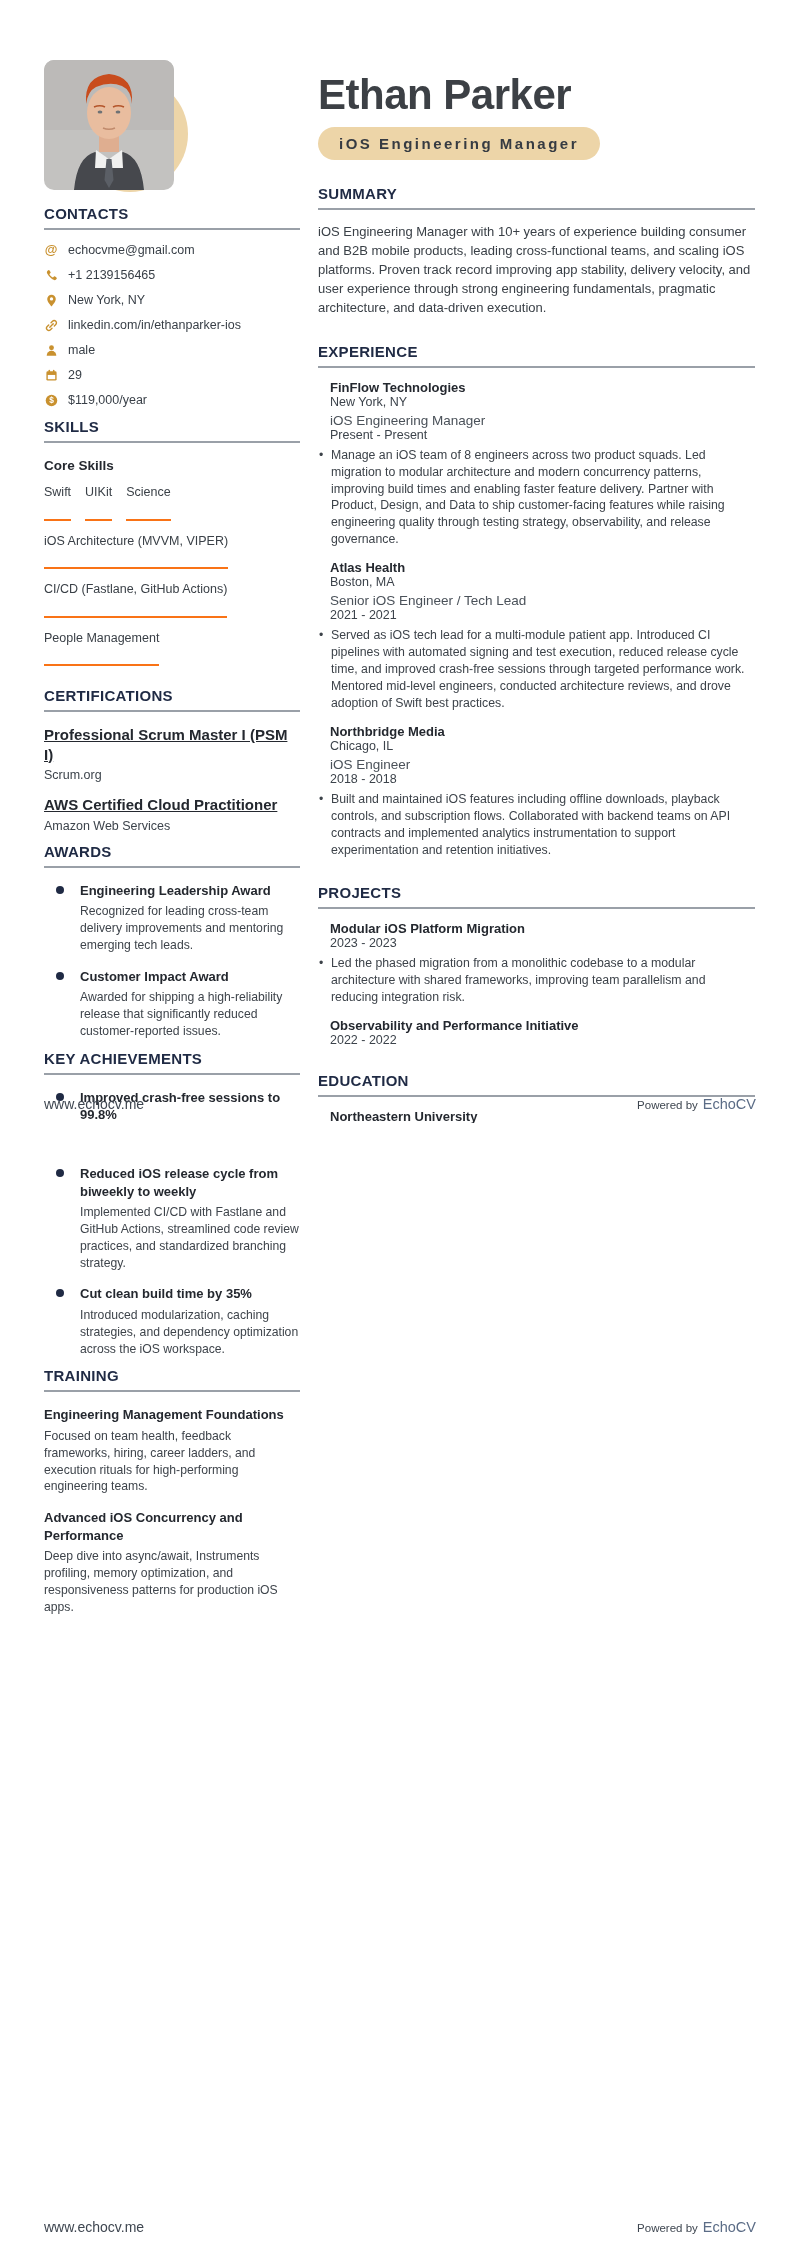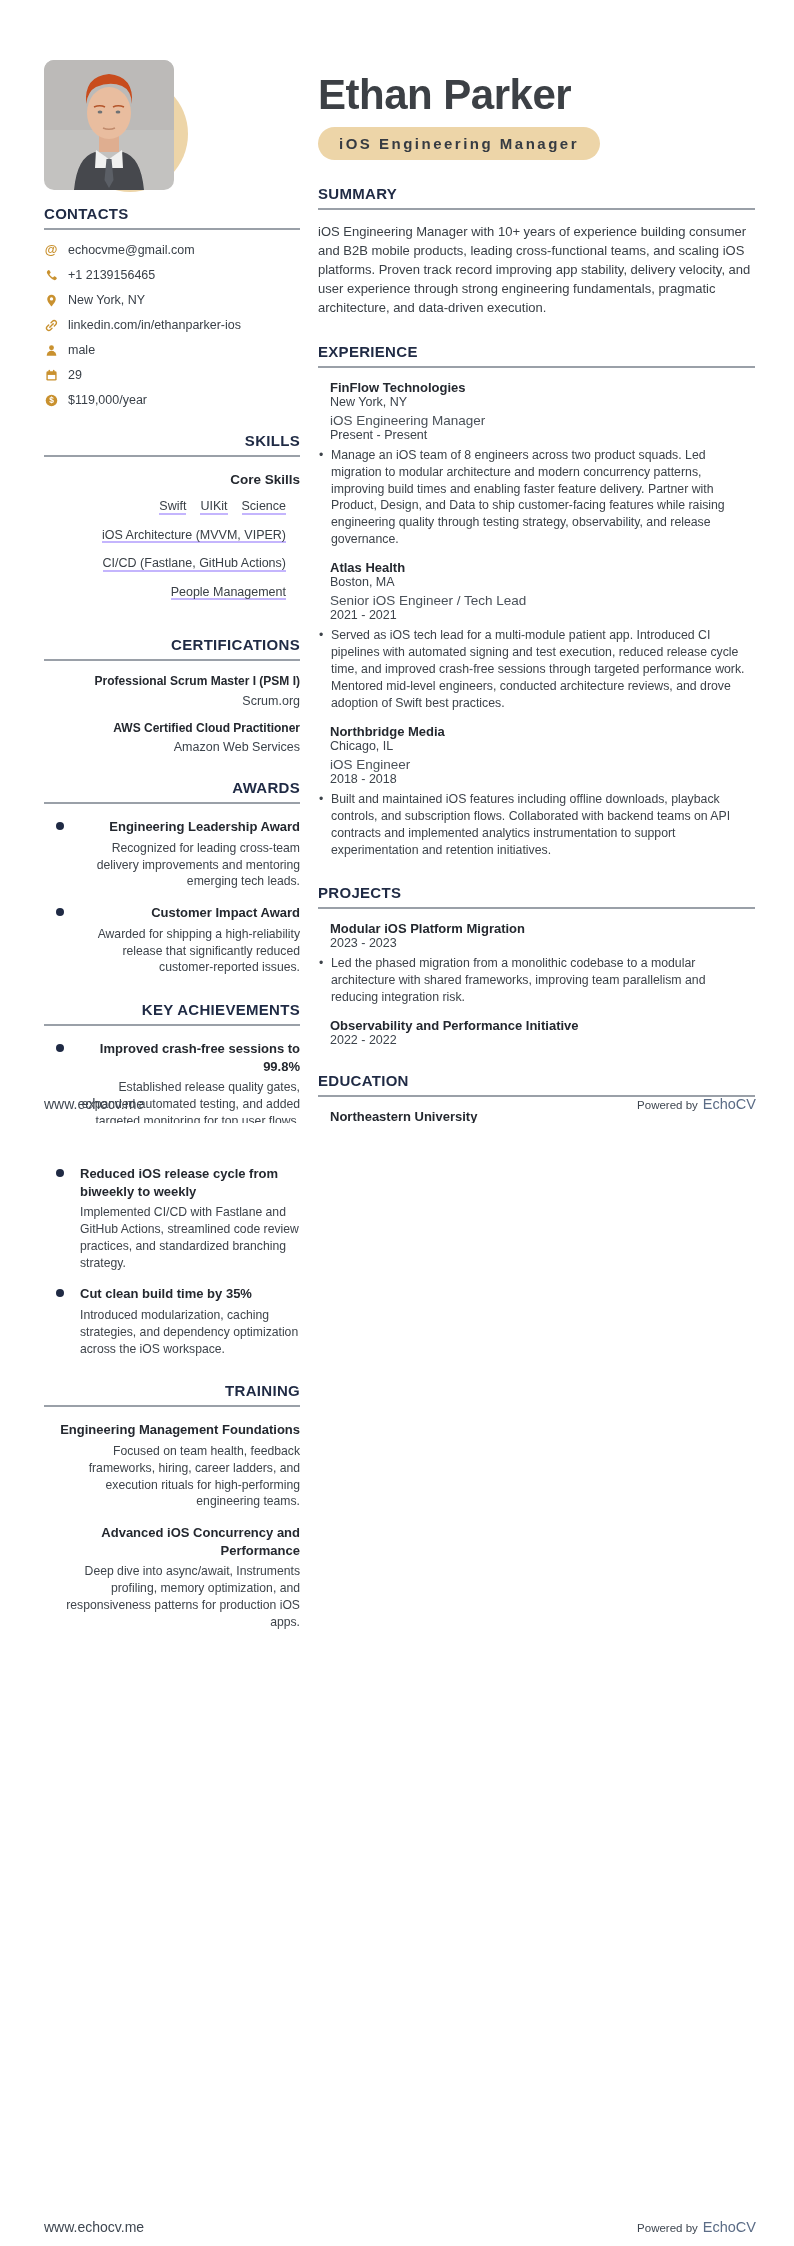--- a/index.html
+++ b/index.html
@@ -20,27 +20,27 @@
   
   .sec-h{font-size:15px;font-weight:700;color:#1f2a44;letter-spacing:.3px;}
   .sec-rule{height:2px;background:#9aa0a8;margin-top:6px;}
 
   
   .c-list{margin-top:13px;}
   .c-item{display:flex;align-items:center;gap:10px;margin-bottom:11px;font-size:12.5px;color:#383f47;}
   .cicon{width:14px;height:14px;flex:none;display:flex;align-items:center;justify-content:center;}
   .at-glyph{color:#c9912f;font-weight:700;font-size:13px;line-height:14px;}
 
-  .side-sec{margin-top:25px;text-align:right;}
+  .side-sec{margin-top:10px;}
   .group-title{font-size:13.5px;font-weight:700;color:#24282f;margin:15px 0 10px;}
   .tags{line-height:1;}
-  .tag{display:inline-block;font-size:12.5px;color:#3a4047;padding-bottom:0;
-       border-bottom:2px solid #c4b5fd;margin:0 14px 11px 0;}
-
-  .cert-name{font-size:12px;font-weight:700;color:#24282f;line-height:1.3;margin-top:13px;}
+  .tag{display:inline-block;font-size:12.5px;color:#3a4047;padding-bottom:20px;
+       border-bottom:2px solid #f97316;margin:0 14px 11px 0;}
+
+  .cert-name{font-size:15px;font-weight:700;color:#24282f;line-height:1.3;margin-top:13px;text-decoration:underline;}
   .cert-issuer{font-size:12.5px;color:#3c434b;margin-top:4px;}
 
   .dot-item{position:relative;padding-left:36px;margin-top:14px;}
   .dot{position:absolute;left:12px;top:4px;width:8px;height:8px;border-radius:50%;background:#1f2a44;}
   .di-title{font-size:13px;font-weight:700;color:#24282f;line-height:1.35;}
   .di-desc{font-size:12.2px;color:#3e444b;line-height:1.38;margin-top:4px;}
 
   .t-item{margin-top:14px;}
 
   

